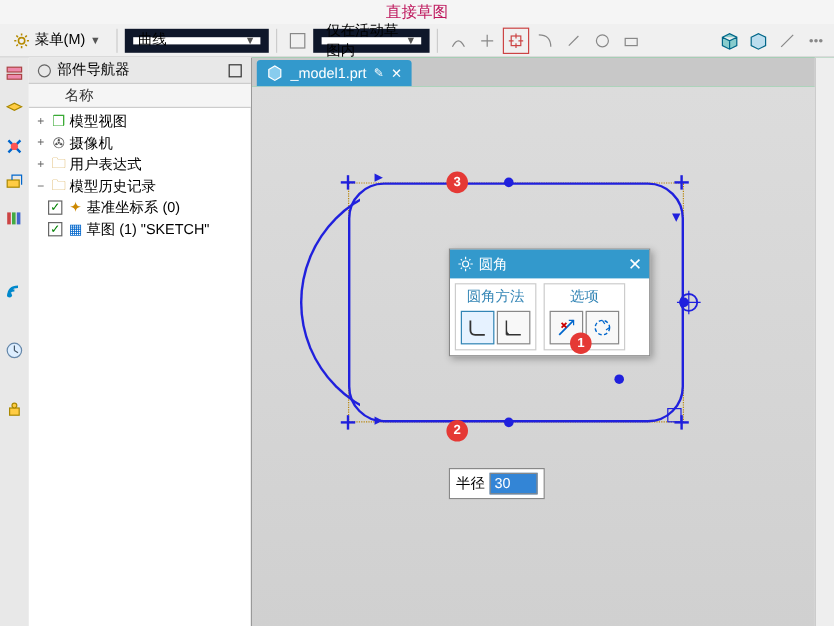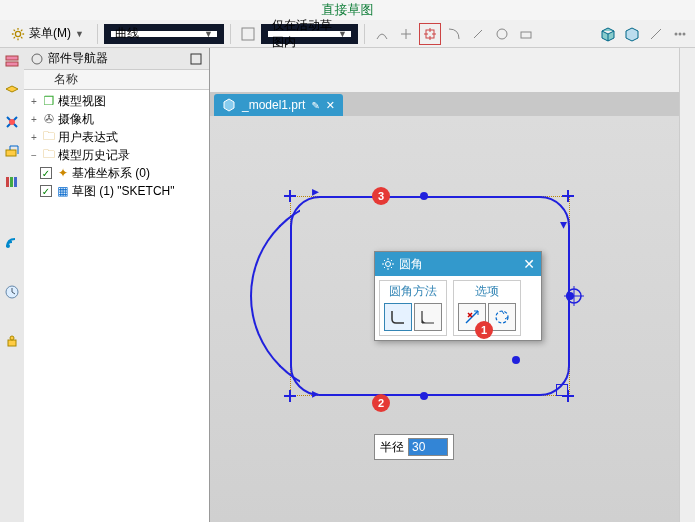--- a/index.html
+++ b/index.html
@@ -1,18 +1,18 @@
 <!DOCTYPE html>
 <html><head>
 <meta charset="utf-8">
 <style>
 * { box-sizing: border-box; margin: 0; padding: 0; font-family: "Microsoft YaHei", Arial, sans-serif; font-size: 12px; }
 body { width: 695px; height: 522px; background: #f0f0f0; overflow: hidden; position: relative; }
 
-.title-bar { height: 20px; background: #f5f5f5; text-align: center; line-height: 20px; color: #15803d; font-size: 13px; }
+.title-bar { height: 20px; background: #f5f5f5; text-align: center; line-height: 20px; color: #be185d; font-size: 13px; }
 
 .toolbar-row { height: 28px; background: #f0f0f0; border-bottom: 1px solid #ccc; display: flex; align-items: center; padding: 0 4px; gap: 2px; }
 .menu-btn { display: flex; align-items: center; gap: 4px; padding: 2px 6px; border: 1px solid transparent; cursor: pointer; }
 .gear-icon { width: 14px; height: 14px; }
 .dropdown-arrow { font-size: 9px; color: #555; }
 .combo { height: 20px; border: 7px solid #0f172a; background: #fff; padding: 0 4px; display: flex; align-items: center; justify-content: space-between; cursor: pointer; }
 .combo.curve { width: 120px; }
 .combo.scope { width: 97px; }
 .sep { width: 1px; height: 20px; background: #ccc; margin: 0 4px; }
 .tb-icon { width: 22px; height: 22px; display: flex; align-items: center; justify-content: center; cursor: pointer; border: 1px solid transparent; }
@@ -30,21 +30,21 @@
 .tree-row { display: flex; align-items: center; height: 18px; padding-left: 4px; white-space: nowrap; cursor: pointer; }
 .expander { width: 12px; text-align: center; color: #666; font-size: 10px; cursor: pointer; }
 .node-icon { width: 14px; height: 14px; margin: 0 2px; display:inline-flex; align-items:center; justify-content:center; }
 .indent1 { padding-left: 16px; }
 .checkbox { width: 12px; height: 12px; border: 1px solid #666; background: #fff; display: inline-flex; align-items: center; justify-content: center; margin-right: 2px; font-size: 10px; color: green; }
 .folder-ic { color: #d4a545; }
 .cube-ic { color: #3aaa35; }
 .cam-ic { color: #555; }
 .sketch-ic { color: #0066cc; }
 
-.work-area { flex: 1; position: relative; background: #22c55e; margin-top: 44px; }
+.work-area { flex: 1; position: relative; background: #22c55e; }
 .tab-strip { height: 24px; background: #c8c8c8; display: flex; align-items: flex-end; padding-left: 4px; }
 .tab { height: 22px; background: #3399cc; color: #fff; display: flex; align-items: center; padding: 0 8px; gap: 6px; border-radius: 3px 3px 0 0; cursor: pointer; }
 .tab .ic { width: 14px; height: 14px; }
 .tab-close { cursor: pointer; font-size: 11px; }
 .canvas { position: absolute; top: 24px; left: 0; right: 0; bottom: 0; background: linear-gradient(#dcdcdc, #d0d0d0); }
 
 .sketch-shape { position: absolute; top: 80px; left: 50px; width: 310px; height: 200px; }
 .rounded-rect { position: absolute; left: 30px; top: 0; width: 280px; height: 200px; border: 2px solid #2020dd; border-radius: 30px; }
 .rect-dash { position: absolute; left: 30px; top: 0; width: 280px; height: 200px; border: 1.5px dotted #b8860b; }
 .arc-left { position: absolute; left: -10px; top: 0; width: 100px; height: 200px; border: 2px solid #2020dd; border-right: none; border-radius: 100px 0 0 100px; clip-path: inset(0 50px 0 0); }

